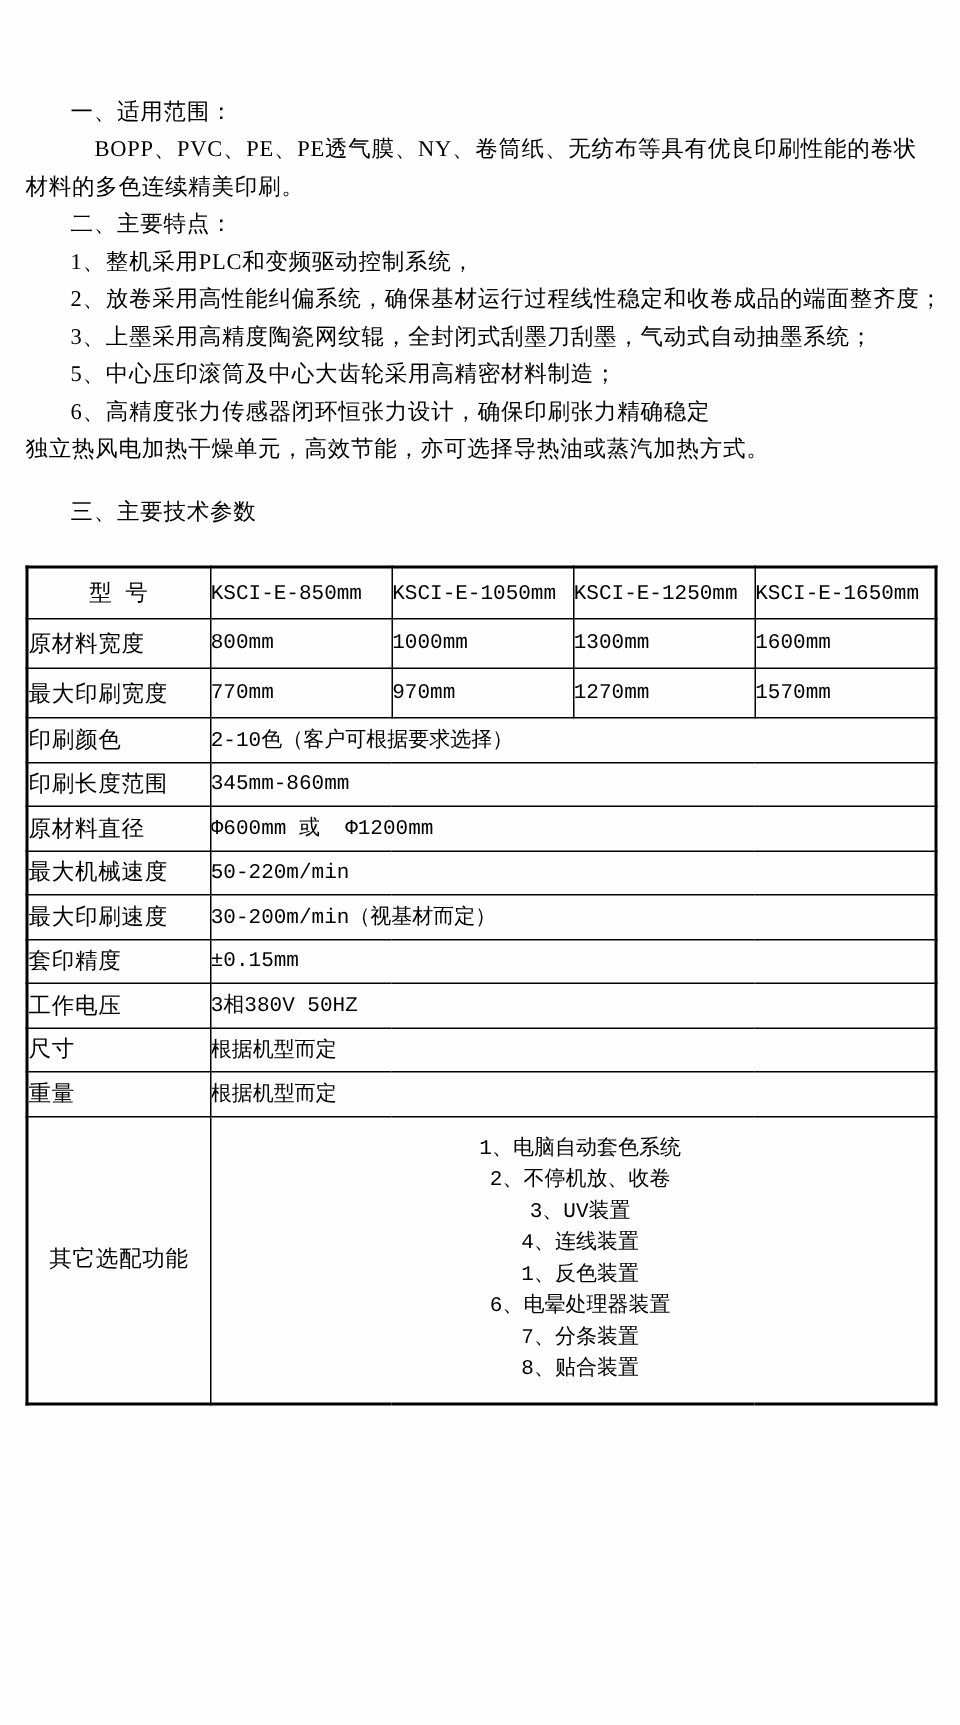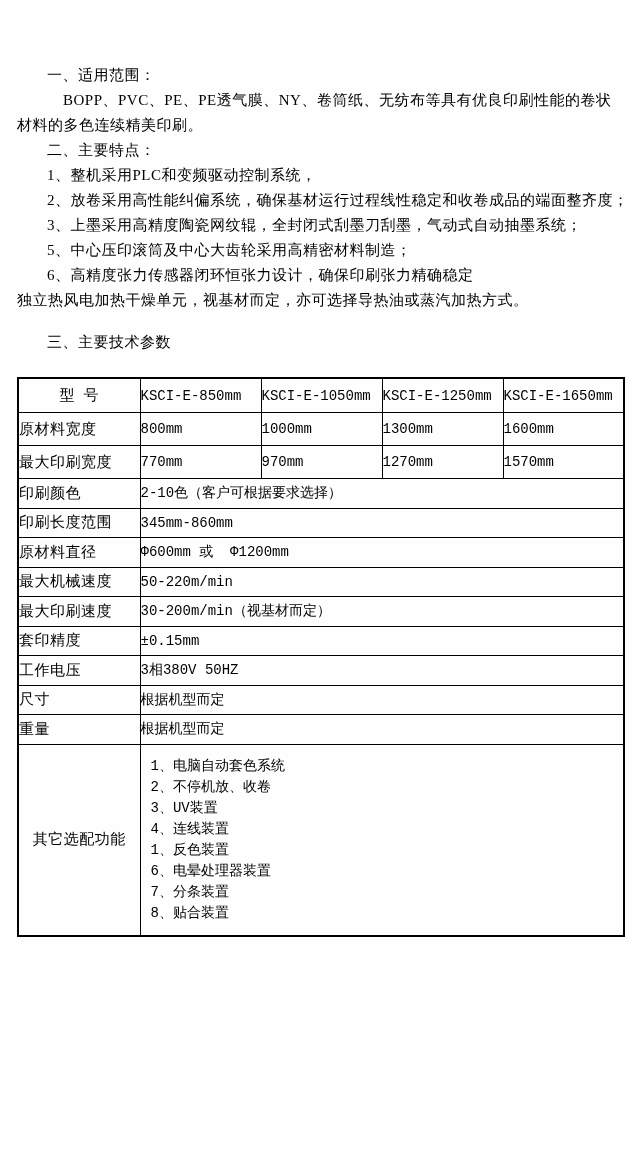--- a/index.html
+++ b/index.html
@@ -59,21 +59,21 @@
   td.val {
     font-family: "Liberation Mono", "DejaVu Sans Mono", monospace;
     font-size: 14px;
     padding-left: 7px;
     white-space: pre;
   }
   tr.r-header td { height: 33px; }
   tr.r-wide td { height: 32px; }
   tr.r-single td { height: 28.5px; }
   tr.r-options td.label { height: 190px; text-align: center; padding-left: 0; }
-  td.options-cell { vertical-align: middle; }
+  td.options-cell { vertical-align: middle; text-align: center; }
   .option-line {
     font-family: "Liberation Mono", "DejaVu Sans Mono", monospace;
     font-size: 14px;
     line-height: 21px;
     height: 21px;
     padding-left: 10px;
     white-space: pre;
   }
 </style>
 </head>
@@ -84,21 +84,21 @@
   <div class="line indent2">一、适用范围：</div>
   <div class="line indent3">BOPP、PVC、PE、PE透气膜、NY、卷筒纸、无纺布等具有优良印刷性能的卷状</div>
   <div class="line indent0">材料的多色连续精美印刷。</div>
 
   <div class="line indent2">二、主要特点：</div>
   <div class="line indent2">1、整机采用PLC和变频驱动控制系统，</div>
   <div class="line indent2">2、放卷采用高性能纠偏系统，确保基材运行过程线性稳定和收卷成品的端面整齐度；</div>
   <div class="line indent2">3、上墨采用高精度陶瓷网纹辊，全封闭式刮墨刀刮墨，气动式自动抽墨系统；</div>
   <div class="line indent2">5、中心压印滚筒及中心大齿轮采用高精密材料制造；</div>
   <div class="line indent2">6、高精度张力传感器闭环恒张力设计，确保印刷张力精确稳定</div>
-  <div class="line indent0">独立热风电加热干燥单元，视基材而定，亦可选择导热油或蒸汽加热方式。</div>
+  <div class="line indent0">独立热风电加热干燥单元，高效节能，亦可选择导热油或蒸汽加热方式。</div>
 
   <div class="line indent2 heading3">三、主要技术参数</div>
 
   <table class="specs">
     <colgroup>
       <col style="width:122px">
       <col style="width:121px">
       <col style="width:121px">
       <col style="width:121px">
       <col style="width:121px">

